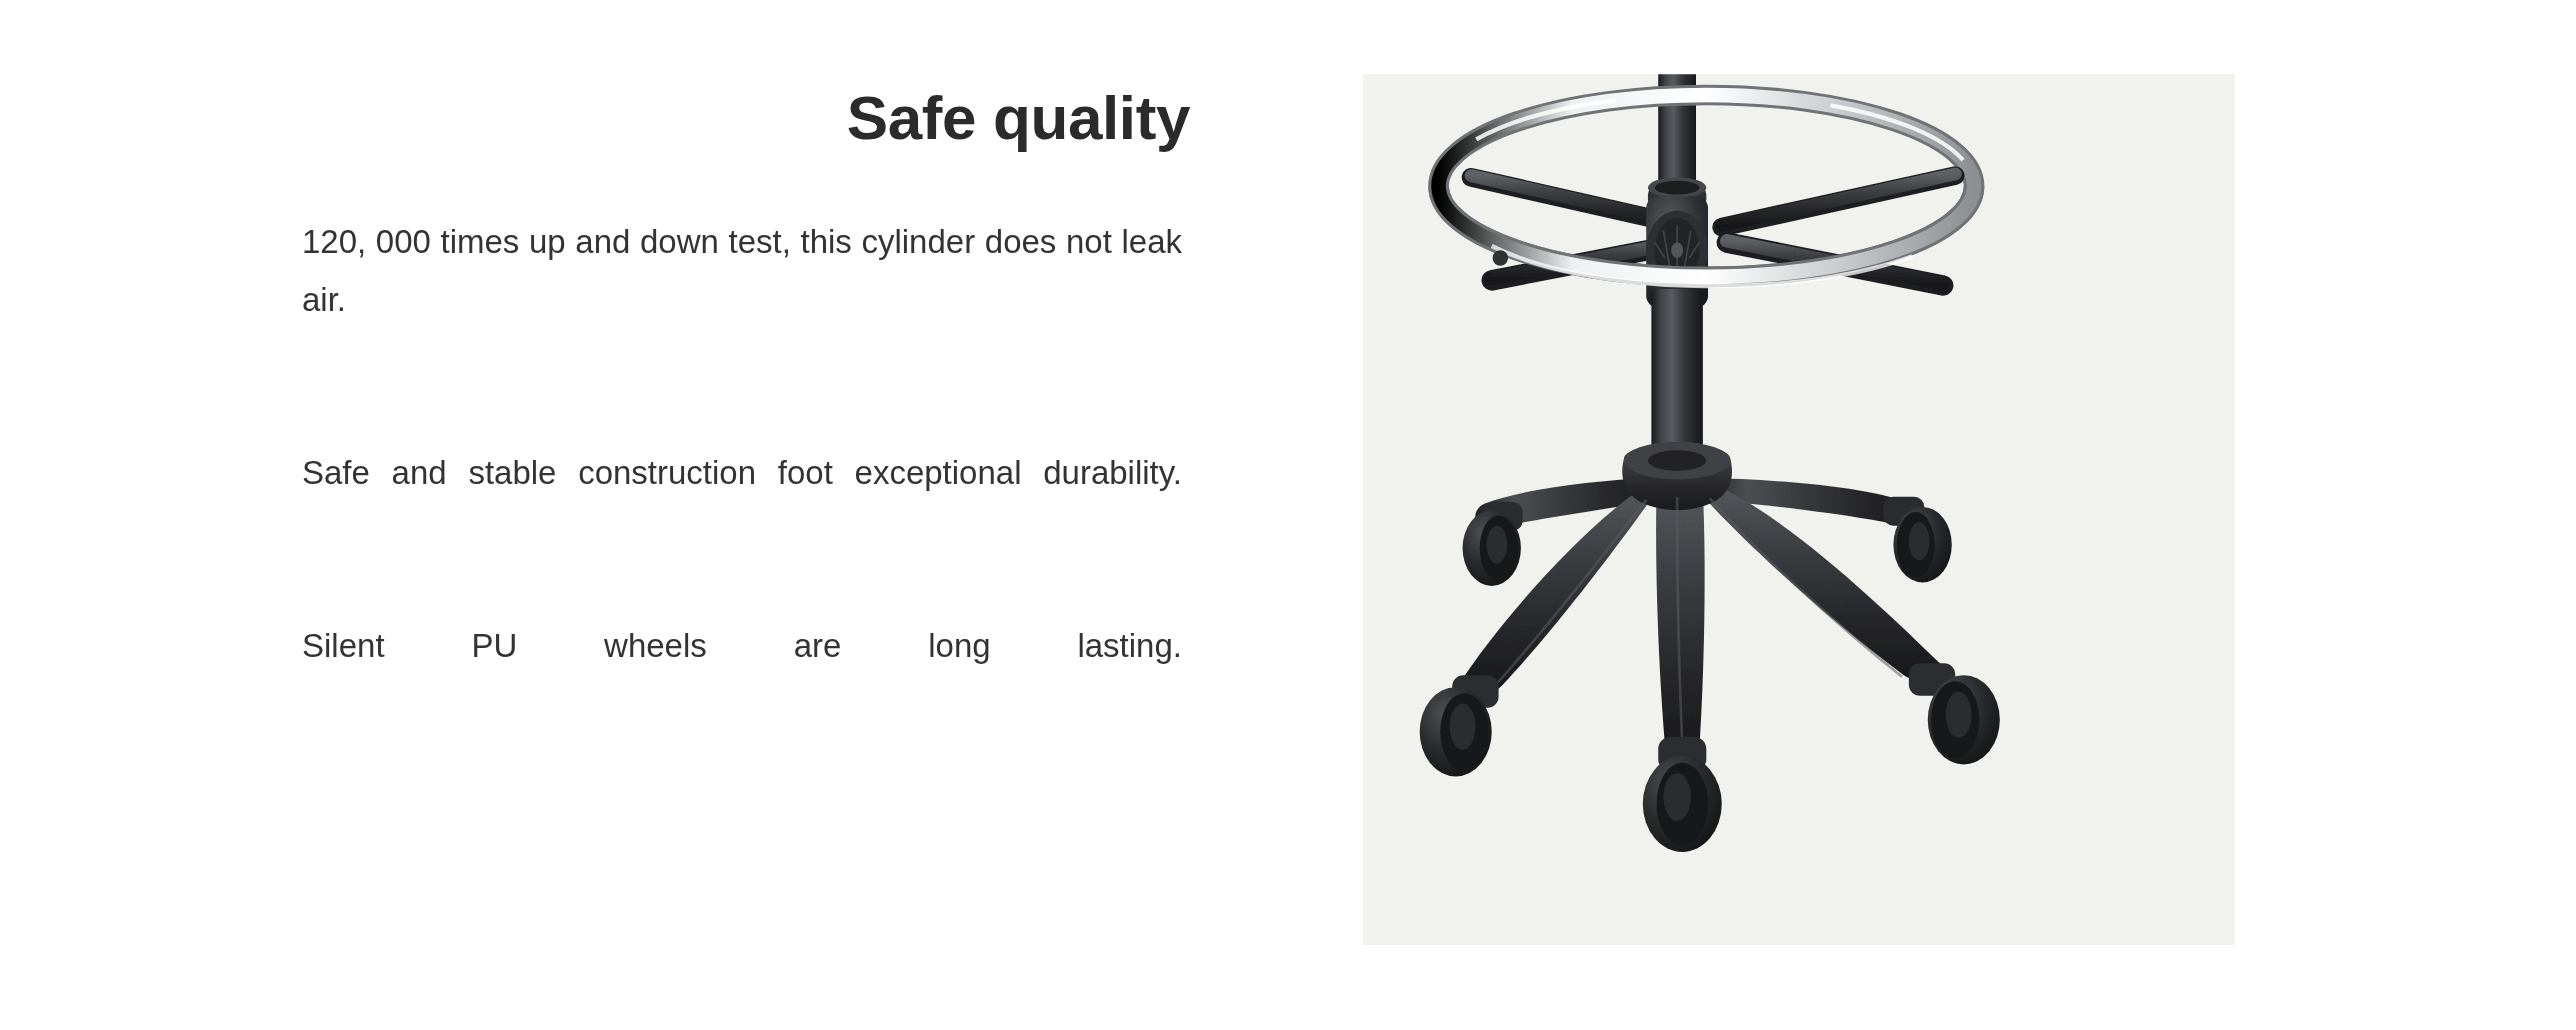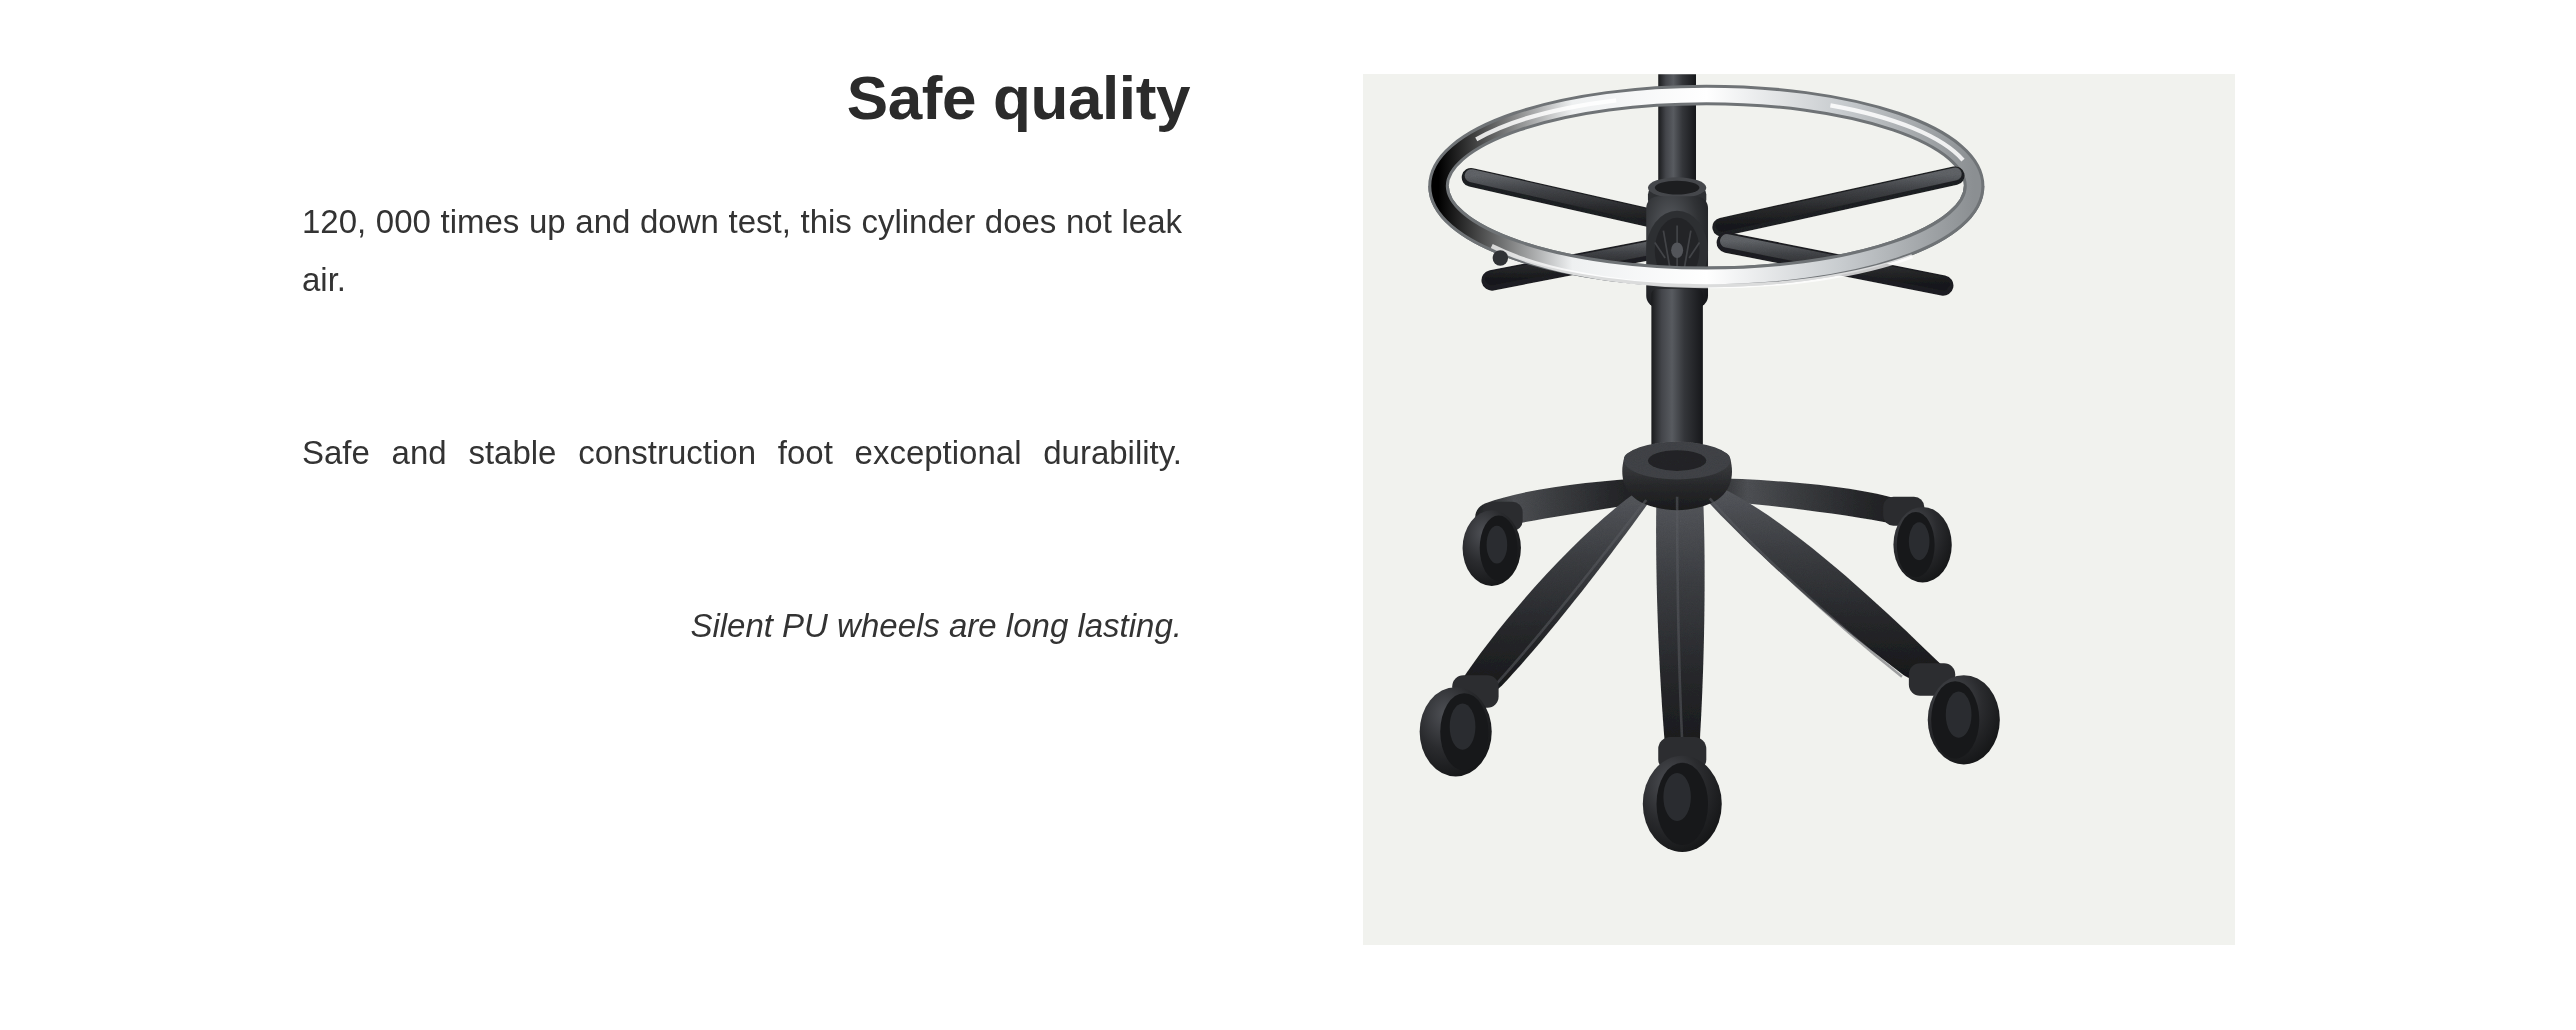--- a/index.html
+++ b/index.html
@@ -14,21 +14,21 @@
   #page {
     position: relative;
     width: 2576px; height: 1030px;
     background: #ffffff;
   }
 
   
   #copy {
     position: absolute;
     left: 294px;
-    top: 48px;
+    top: 68px;
     width: 896px;
   }
   #heading {
     margin: 0;
     font-size: 62px;
     line-height: 1.0;
     font-weight: 700;
     letter-spacing: -0.4px;
     color: #2b2b2b;
     text-align: right;
@@ -52,22 +52,20 @@
   }
   .para:last-child { margin-bottom: 0; }
   .para::after {
     content: "";
     display: inline-block;
     width: 100%;
     height: 0;
   }
   
   .para.single {
-    text-align: right;
-    font-style: italic;
   }
 
   
   #photo-panel {
     position: absolute;
     left: 1363px;
     top: 74px;
     width: 872px;
     height: 871px;
     background: #f1f2ee;

